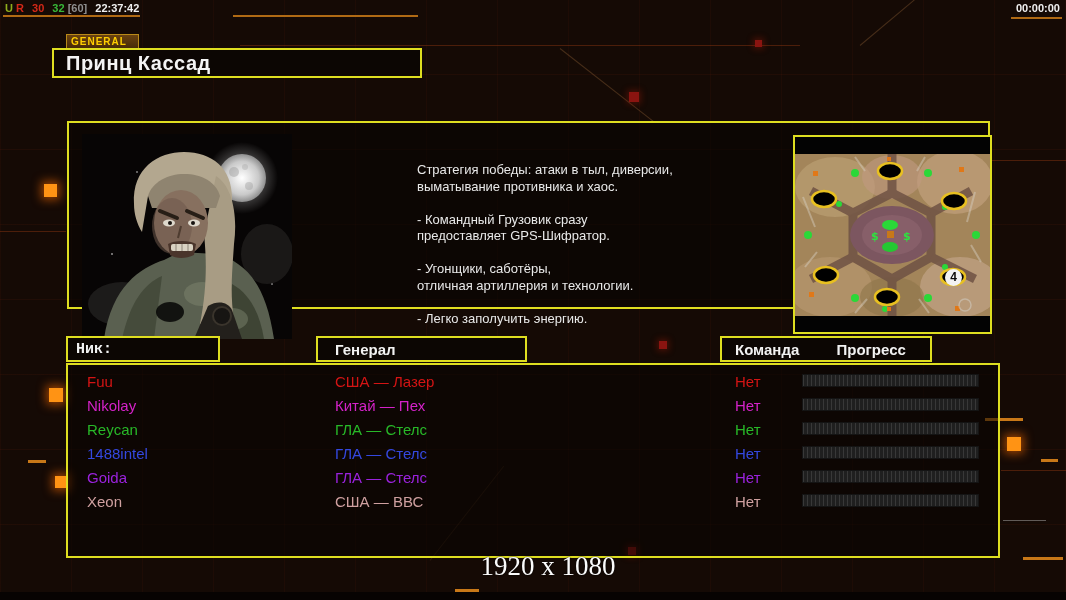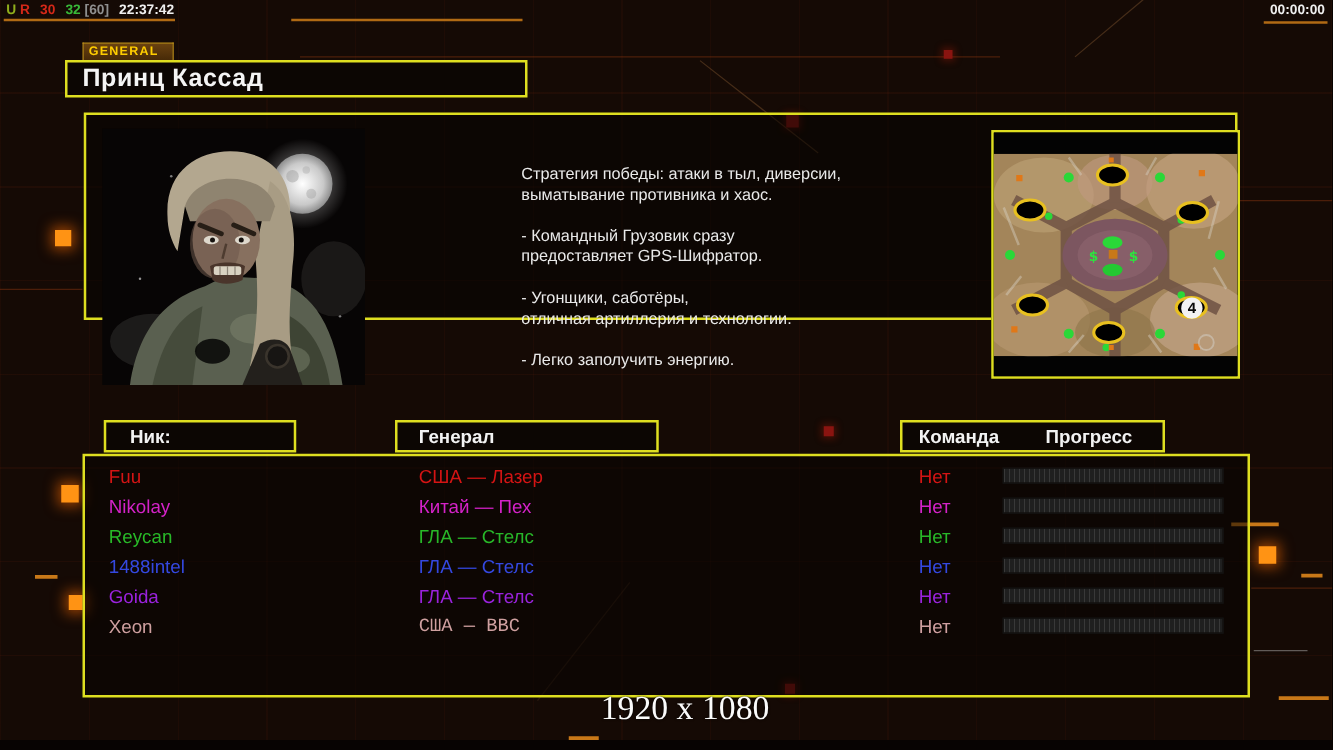--- a/index.html
+++ b/index.html
@@ -38,21 +38,21 @@
   }
   .title-box{
     position:absolute;left:52px;top:48px;width:370px;height:30px;
     border:2px solid #dede20;background:#0c0603;
     color:#f4f4f4;font-size:20px;font-weight:bold;
     line-height:27px;padding-left:12px;letter-spacing:.5px;
   }
 
   
   .main-panel{
-    position:absolute;left:67px;top:90px;width:923px;height:166px;
+    position:absolute;left:67px;top:121px;width:923px;height:188px;
     border:2px solid #dede20;background:rgba(6,3,2,.55);
   }
   .portrait{position:absolute;left:13px;top:11px;width:210px;height:205px;background:#060404;}
   .briefing{
     position:absolute;left:348px;top:39px;width:330px;
     color:#e9e9e9;font-size:13px;line-height:16.5px;white-space:pre-line;
   }
   .minimap-box{
     position:absolute;left:724px;top:12px;width:199px;height:199px;
     border:2px solid #dede20;background:#000;
@@ -61,21 +61,21 @@
     position:absolute;left:150px;top:132px;width:17px;height:17px;border-radius:50%;
     background:#f2f2f2;color:#0a0a0a;font-size:12px;font-weight:bold;
     text-align:center;line-height:17px;
   }
 
   
   .hdr-box{
     position:absolute;top:336px;height:26px;border:2px solid #dede20;background:#0c0603;
     color:#f2f2f2;font-size:15px;font-weight:bold;line-height:23px;
   }
-  .hdr-nick{left:83px;width:154px;padding-left:19px;}
+  .hdr-nick{left:66px;width:154px;padding-left:8px;font-family:Liberation Mono, monospace;}
   .hdr-general{left:316px;width:211px;padding-left:17px;}
   .hdr-team{left:700px;width:212px;padding-left:13px;margin-left:20px;}
   .hdr-team span.second{margin-left:33px;}
 
   
   .list-panel{
     position:absolute;left:66px;top:363px;width:934px;height:195px;
     border:2px solid #dede20;background:rgba(8,4,2,.55);
   }
   .row{position:absolute;left:0;width:930px;height:24px;font-size:15px;}
@@ -327,21 +327,21 @@
     <div class="row" style="top:100px">
       <span class="nick" style="color: rgb(154, 34, 221);">Goida</span>
       <span class="gen" style="color: rgb(154, 34, 221);">ГЛА — Стелс</span>
       <span class="team" style="color: rgb(154, 34, 221);">Нет</span>
       <div class="pbar">
           <div class="pbar-fill" style="width: 0%;"></div>
         </div>
     </div>
     <div class="row" style="top:124px">
       <span class="nick" style="color: rgb(207, 160, 160);">Xeon</span>
-      <span class="gen" style="color: rgb(207, 160, 160); font-family: Liberation Mono, monospace;">США — ВВС</span>
+      <span class="gen" style="color: rgb(207, 160, 160);">США — ВВС</span>
       <span class="team" style="color: rgb(207, 160, 160);">Нет</span>
       <div class="pbar">
           <div class="pbar-fill" style="width: 0%;"></div>
         </div>
     </div>
   </div>
 
   <div class="resolution">1920 x 1080</div>
 
 </div>

